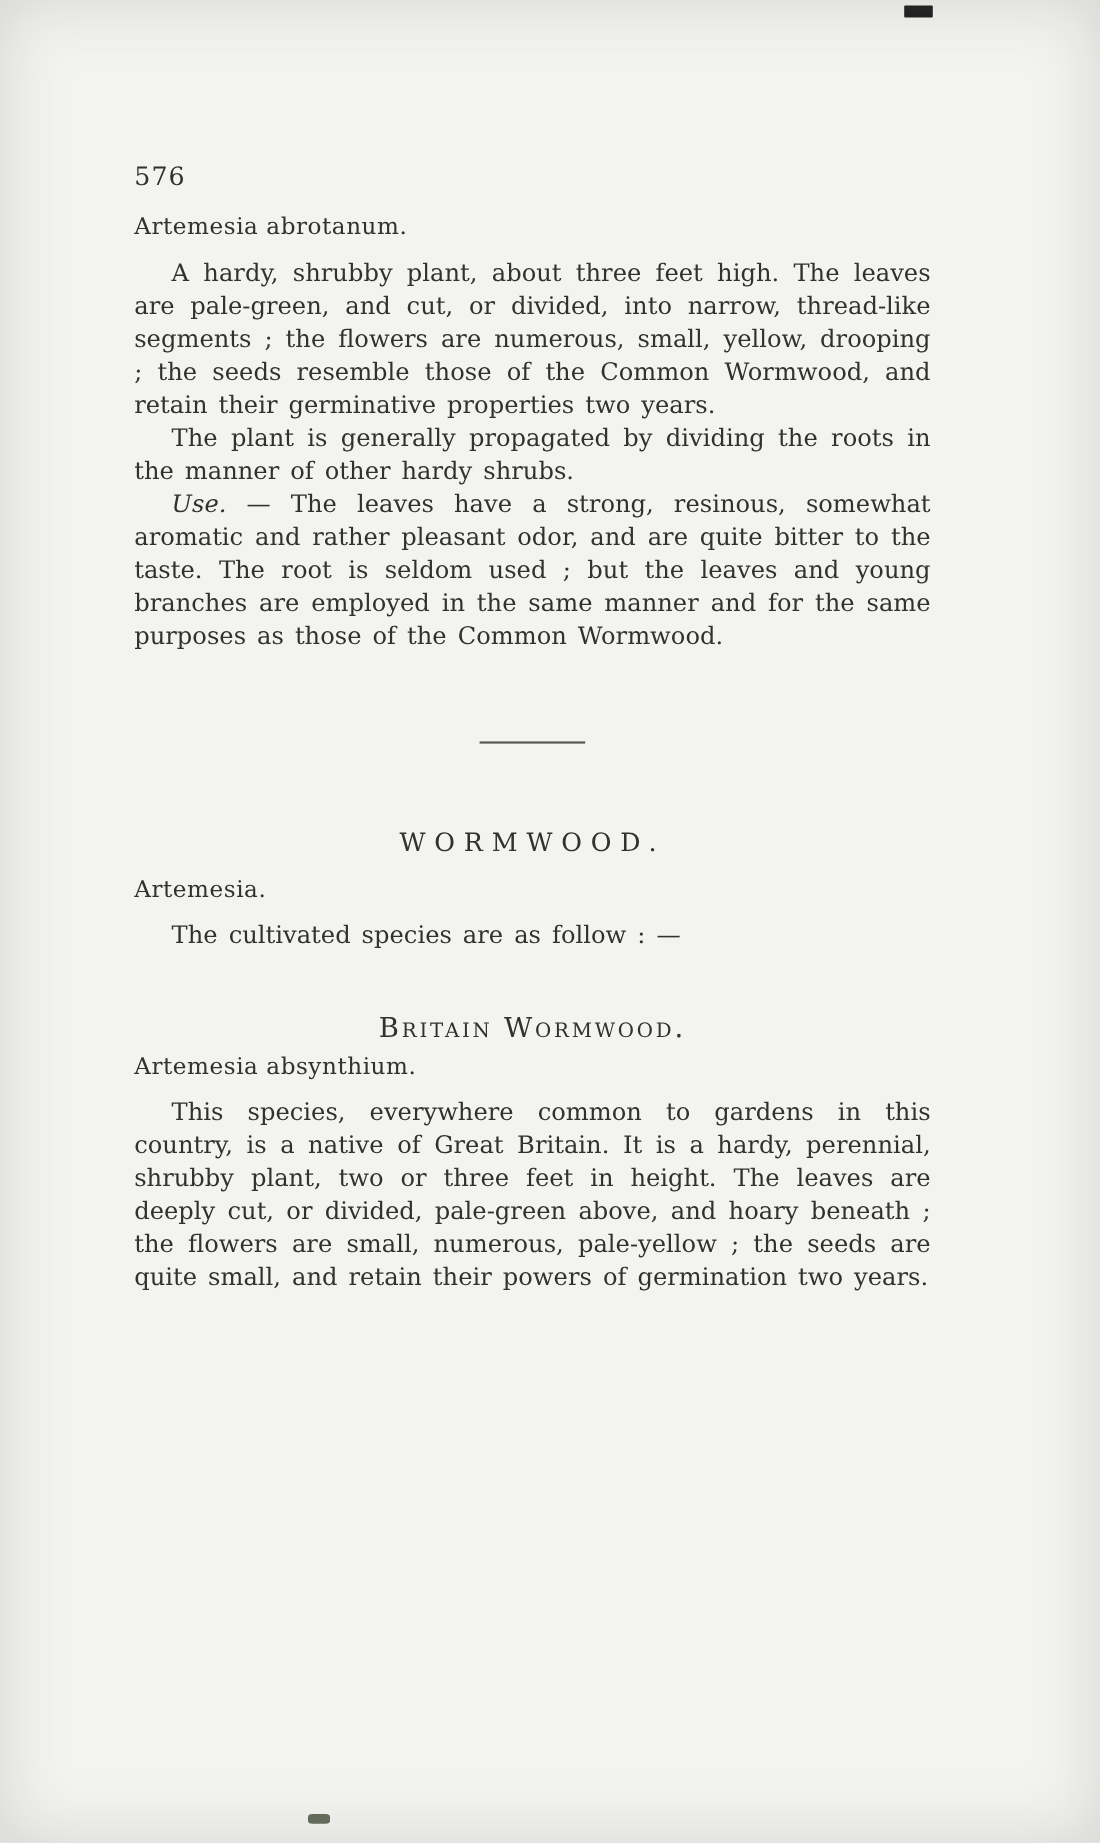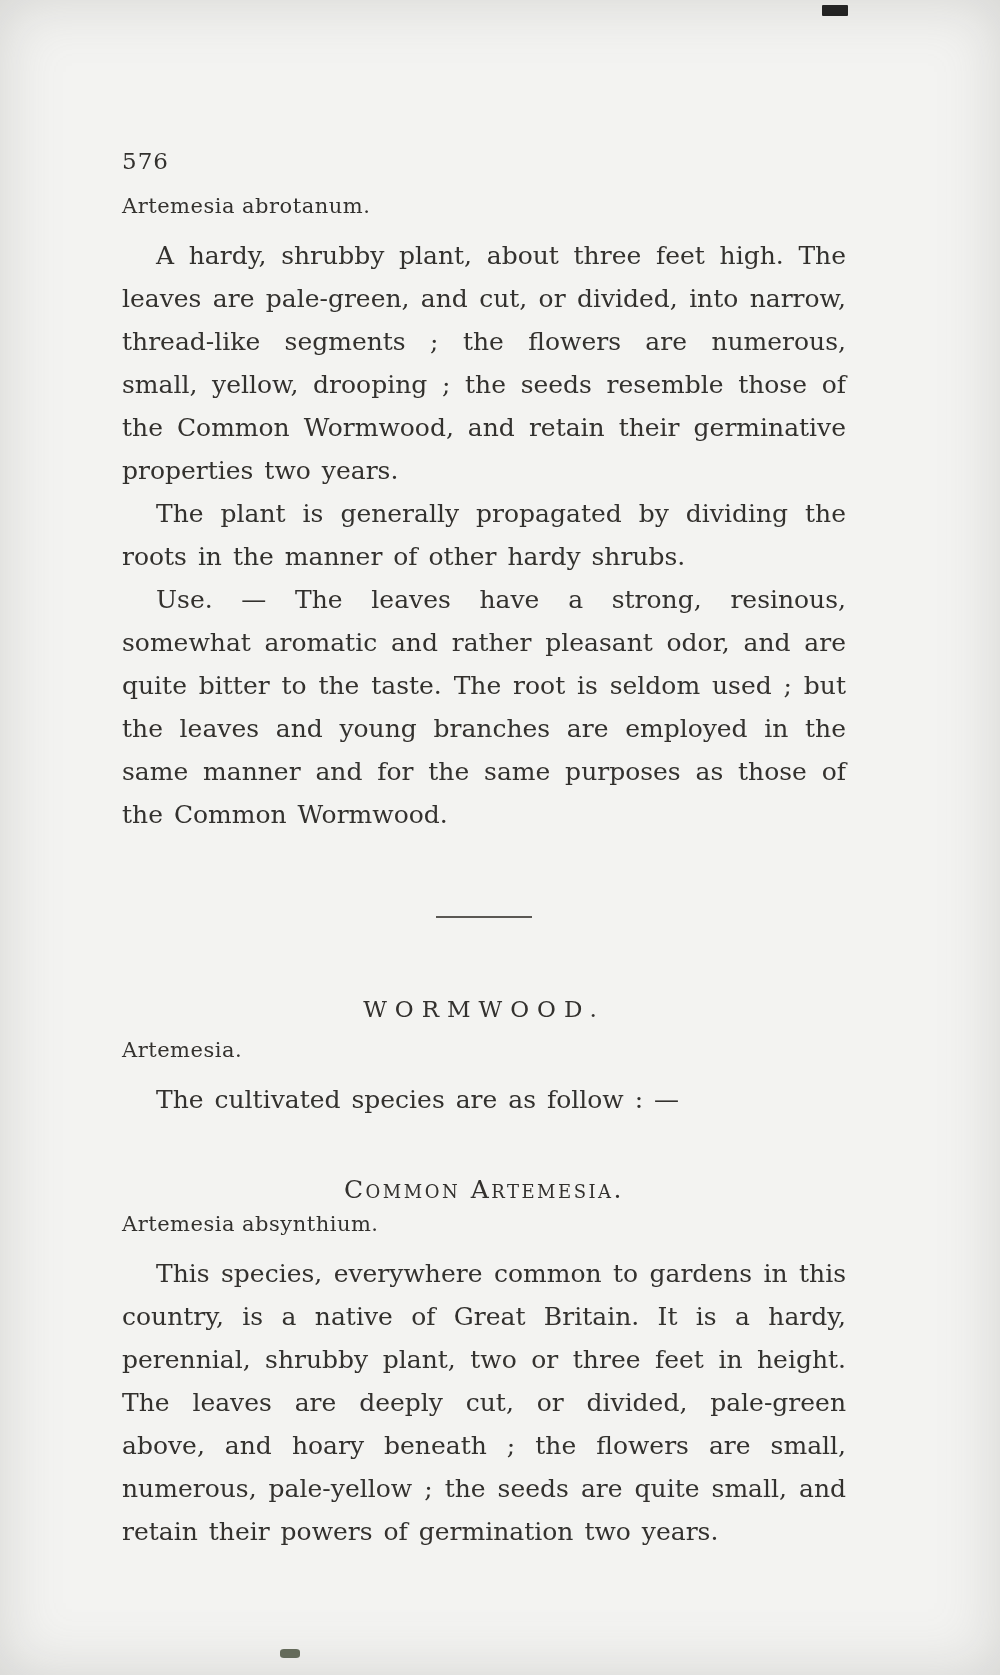--- a/index.html
+++ b/index.html
@@ -83,30 +83,31 @@
   }
   .sec-subtitle {
     margin: 16px 0 0 0;
     text-align: left;
     font-size: 21px;
     font-weight: normal;
     letter-spacing: 0.5px;
   }
   .body-para {
     margin: 0;
-    font-size: 25px;
-    line-height: 43px;
+    font-size: 22px;
+    line-height: 30px;
     text-align: justify;
     word-spacing: 3px;
     text-indent: 34px;
   }
   .first-para {
     margin-top: 16px;
   }
   .lead-italic {
+    font-style: italic;
   }
   .divider {
     width: 96px;
     margin: 80px auto 0 auto;
     border: 0;
     border-top: 2px solid #5a5854;
     height: 0;
   }
   .mid-title {
     margin-top: 78px;
@@ -146,19 +147,19 @@
 
     <hr class="divider">
 
     <section>
       <h2 class="sec-title mid-title">WORMWOOD.</h2>
       <h3 class="sec-subtitle">Artemesia.</h3>
       <p class="body-para first-para">The cultivated species are as follow : —</p>
     </section>
 
     <section>
-      <h2 class="smallcaps-title">Common Artemesia.</h2>
+      <h2 class="smallcaps-title">Britain Wormwood.</h2>
       <h3 class="sec-subtitle after-species">Artemesia absynthium.</h3>
       <p class="body-para first-para">This species, everywhere common to gardens in this country, is a native of Great Britain.  It is a hardy, perennial, shrubby plant, two or three feet in height.  The leaves are deeply cut, or divided, pale-green above, and hoary beneath ; the flowers are small, numerous, pale-yellow ; the seeds are quite small, and retain their powers of germination two years.</p>
     </section>
 
   </div>
 </div>
 
 </body></html>

